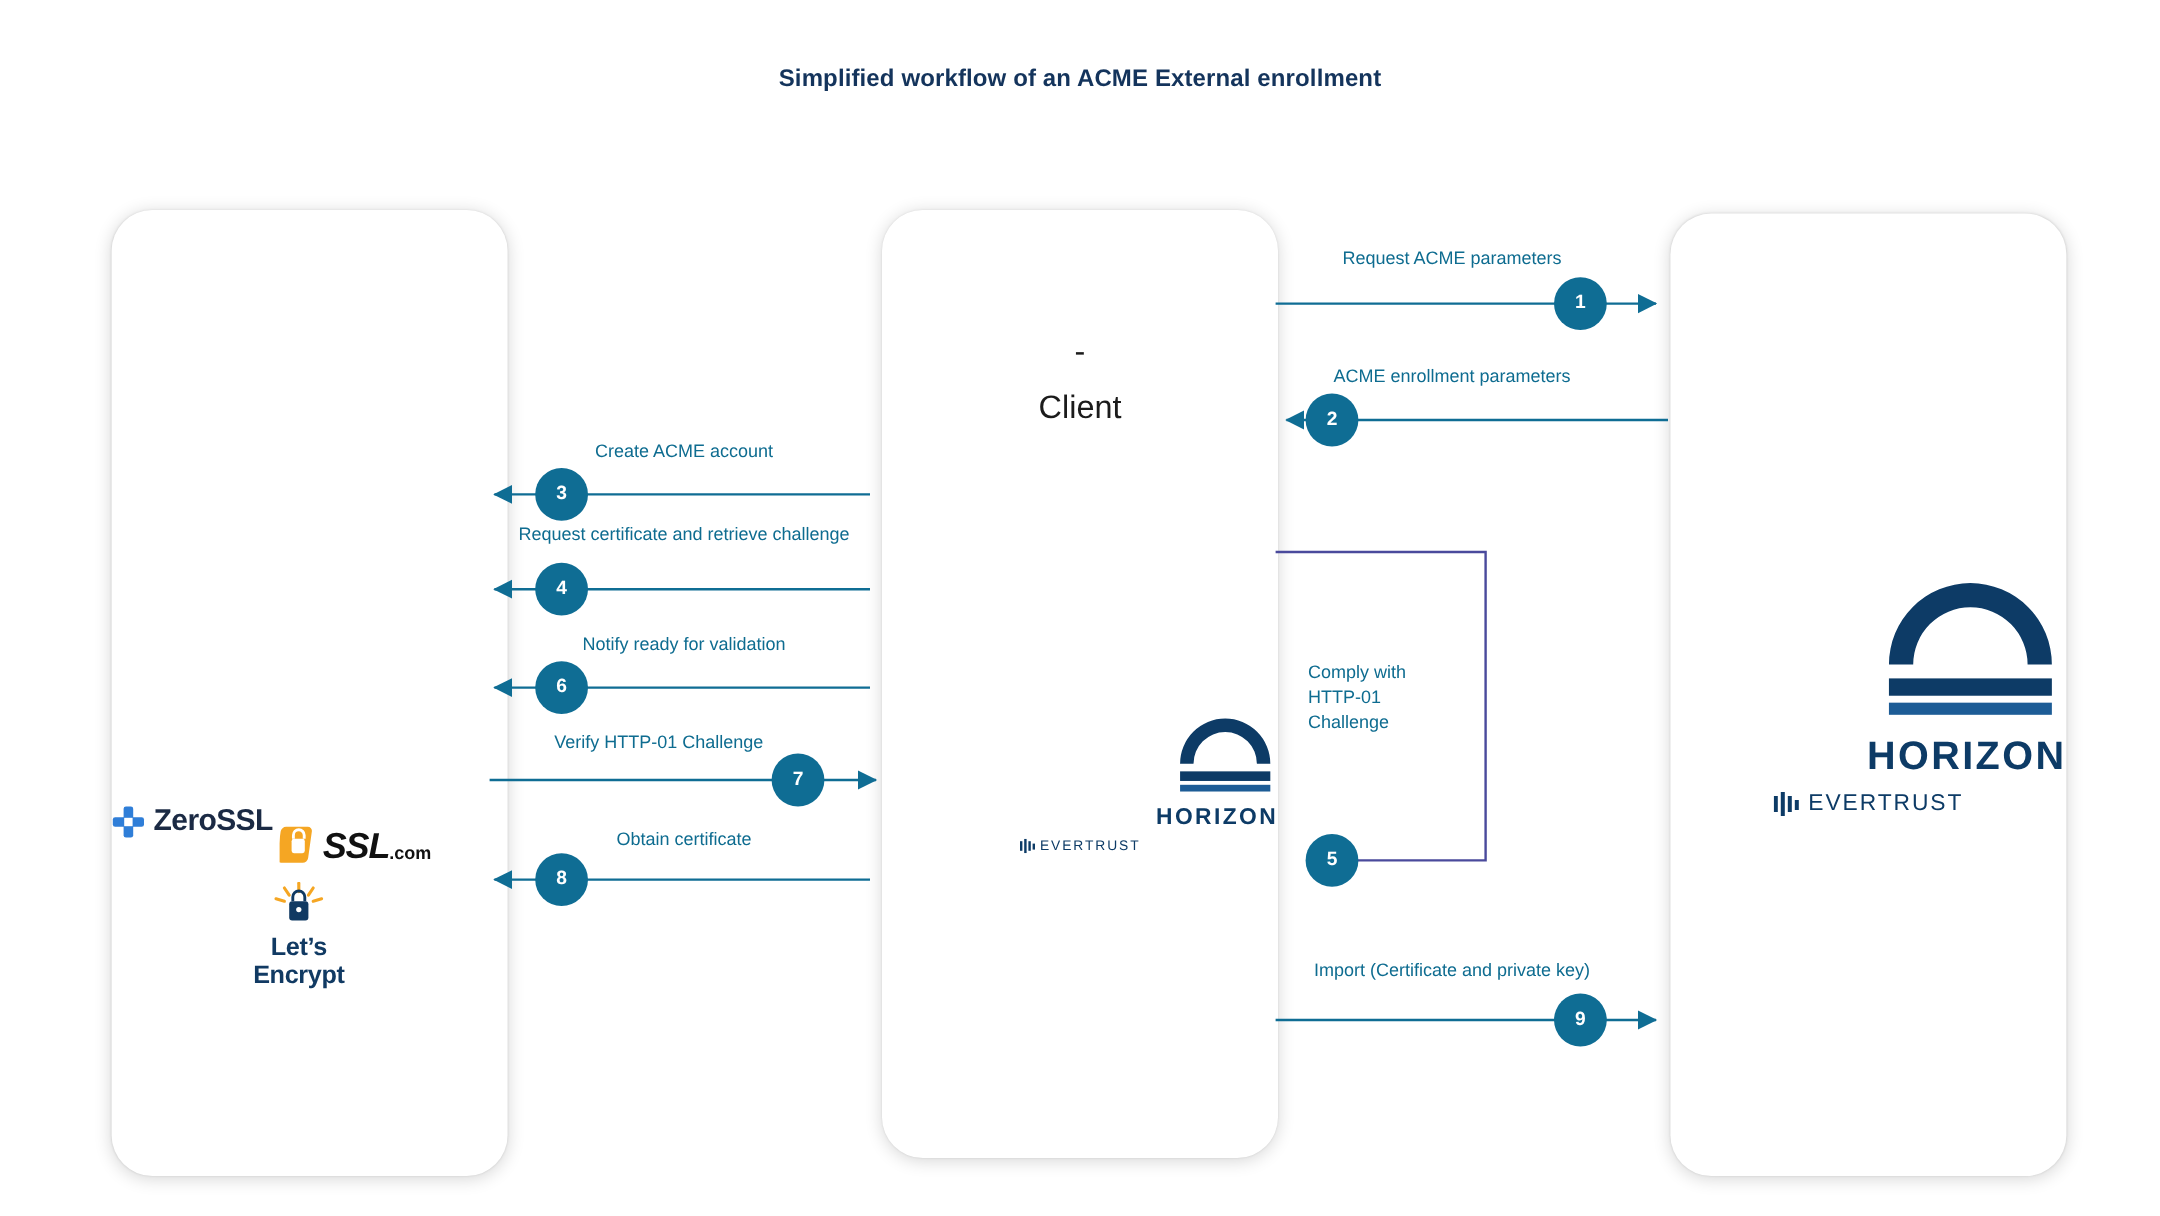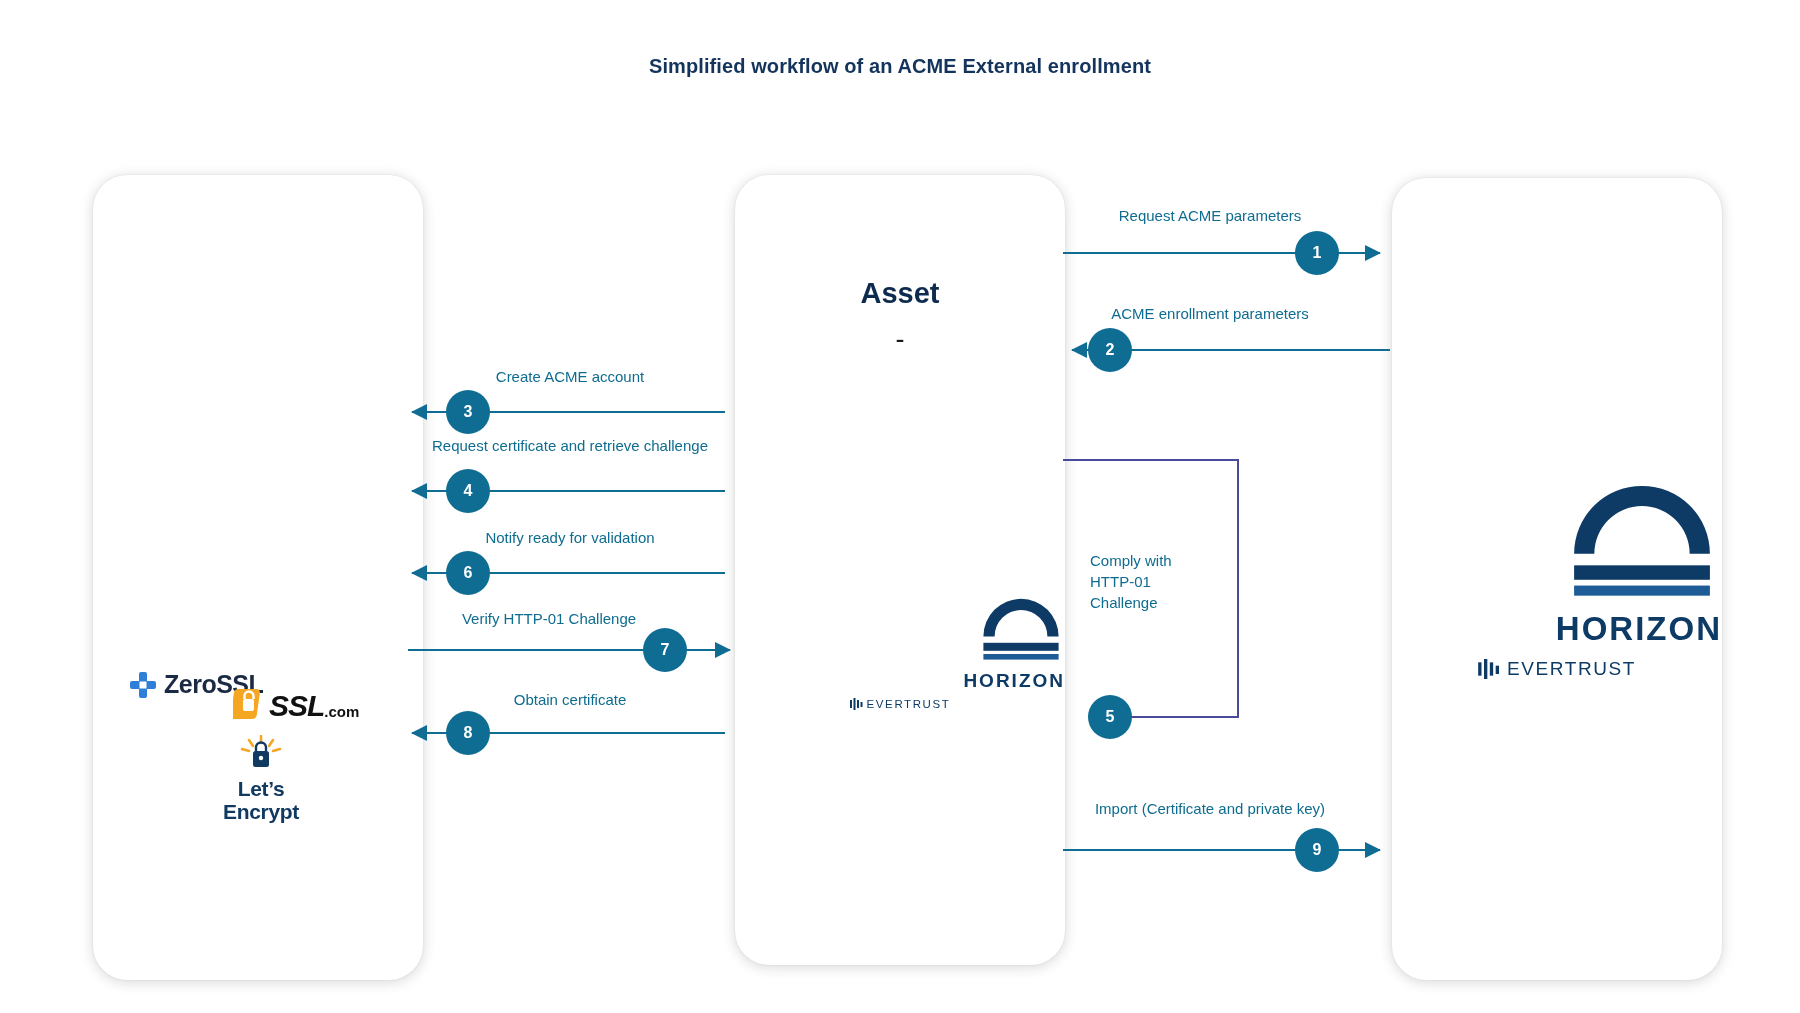--- a/index.html
+++ b/index.html
@@ -196,60 +196,60 @@
 <div class="arrow-label" style="left:420px; top:527px; width:300px;">Notify ready for validation</div>
 <div class="arrow-label" style="left:399px; top:608px; width:300px;">Verify HTTP-01 Challenge</div>
 <div class="arrow-label" style="left:420px; top:689px; width:300px;">Obtain certificate</div>
 <div class="arrow-label" style="left:1000px; top:798px; width:420px;">Import (Certificate and private key)</div>
 
 <div class="panel-title" id="ca-title" style="left:93px; width:330px;">
 </div>
 
 <div id="ca-logos">
 
-  <div style="position:absolute; left:0px; top:30px; width:160px; display:flex; align-items:center;padding-left:36px;">
+  <div style="position:absolute; left:0px; top:30px; width:160px; display:flex; align-items:center;">
     <svg width="28" height="28" viewBox="0 0 28 28">
       <rect x="10" y="1" width="8" height="26" rx="2" fill="#2f7ed8"></rect>
       <rect x="1" y="10" width="26" height="8" rx="2" fill="#2f7ed8"></rect>
       <rect x="10.5" y="10.5" width="7" height="7" fill="#ffffff"></rect>
     </svg>
     <span class="zerossl-text" style="margin-left:7px;">ZeroSSL</span>
   </div>
 
   <div style="position:absolute; left:140px; top:20px; display:flex; align-items:flex-end;">
     <svg width="34" height="38" viewBox="0 0 34 38" style="margin-right:2px;">
       <rect x="2" y="4" width="26" height="30" rx="4" fill="#f5a623" transform="skewX(-8)"></rect>
       <rect x="10" y="14" width="11" height="12" rx="2" fill="#ffffff"></rect>
       <path d="M11.5,14 v-3 a4.5,4.5 0 0 1 9,0 v3" fill="none" stroke="#ffffff" stroke-width="2.4"></path>
     </svg>
     <span class="sslcom-text">SSL</span>
     <span class="sslcom-suffix" style="margin-bottom:3px;margin-top:43px;">.com</span>
   </div>
 
-  <div style="position:absolute; left:108px; top:95px; text-align:center; width:120px;">
+  <div style="position:absolute; left:96px; top:95px; text-align:center; width:120px;">
     <svg width="48" height="38" viewBox="0 0 48 38">
       <g stroke="#f5a623" stroke-width="2.6" stroke-linecap="round">
         <line x1="24" y1="1" x2="24" y2="8"></line>
         <line x1="12" y1="5" x2="16" y2="11"></line>
         <line x1="36" y1="5" x2="32" y2="11"></line>
         <line x1="5" y1="14" x2="12" y2="16"></line>
         <line x1="43" y1="14" x2="36" y2="16"></line>
       </g>
       <rect x="16" y="16" width="16" height="16" rx="2.5" fill="#113a63"></rect>
       <path d="M19,16 v-3.5 a5,5 0 0 1 10,0 V16" fill="none" stroke="#113a63" stroke-width="2.4"></path>
       <circle cx="24" cy="23" r="2.2" fill="#ffffff"></circle>
     </svg>
     <div class="le-text">Let’s</div>
     <div class="le-text">Encrypt</div>
   </div>
 </div>
 
 <div class="panel-title" id="client-title" style="left:735px; width:330px;">
-  <div>Asset</div>
   <div class="sub">-</div>
+  <div class="sub">Client</div>
 </div>
 
 <div class="logo-wrap" style="left:735px; top:590px; width:330px;">
   <svg width="88" height="72" viewBox="0 0 110 90">
     <path d="M8,58 A47,47 0 0 1 102,58 L88,58 A33,33 0 0 0 22,58 Z" fill="#0d3b66"></path>
     <rect x="8" y="66" width="94" height="10" fill="#0d3b66"></rect>
     <rect x="8" y="80" width="94" height="7" fill="#1d5c96"></rect>
   </svg>
   <div class="horizon-word" style="font-size:19px; margin-top:4px;">HORIZON</div>
   <div style="display:flex; align-items:center; justify-content:center; margin-top:6px;">

